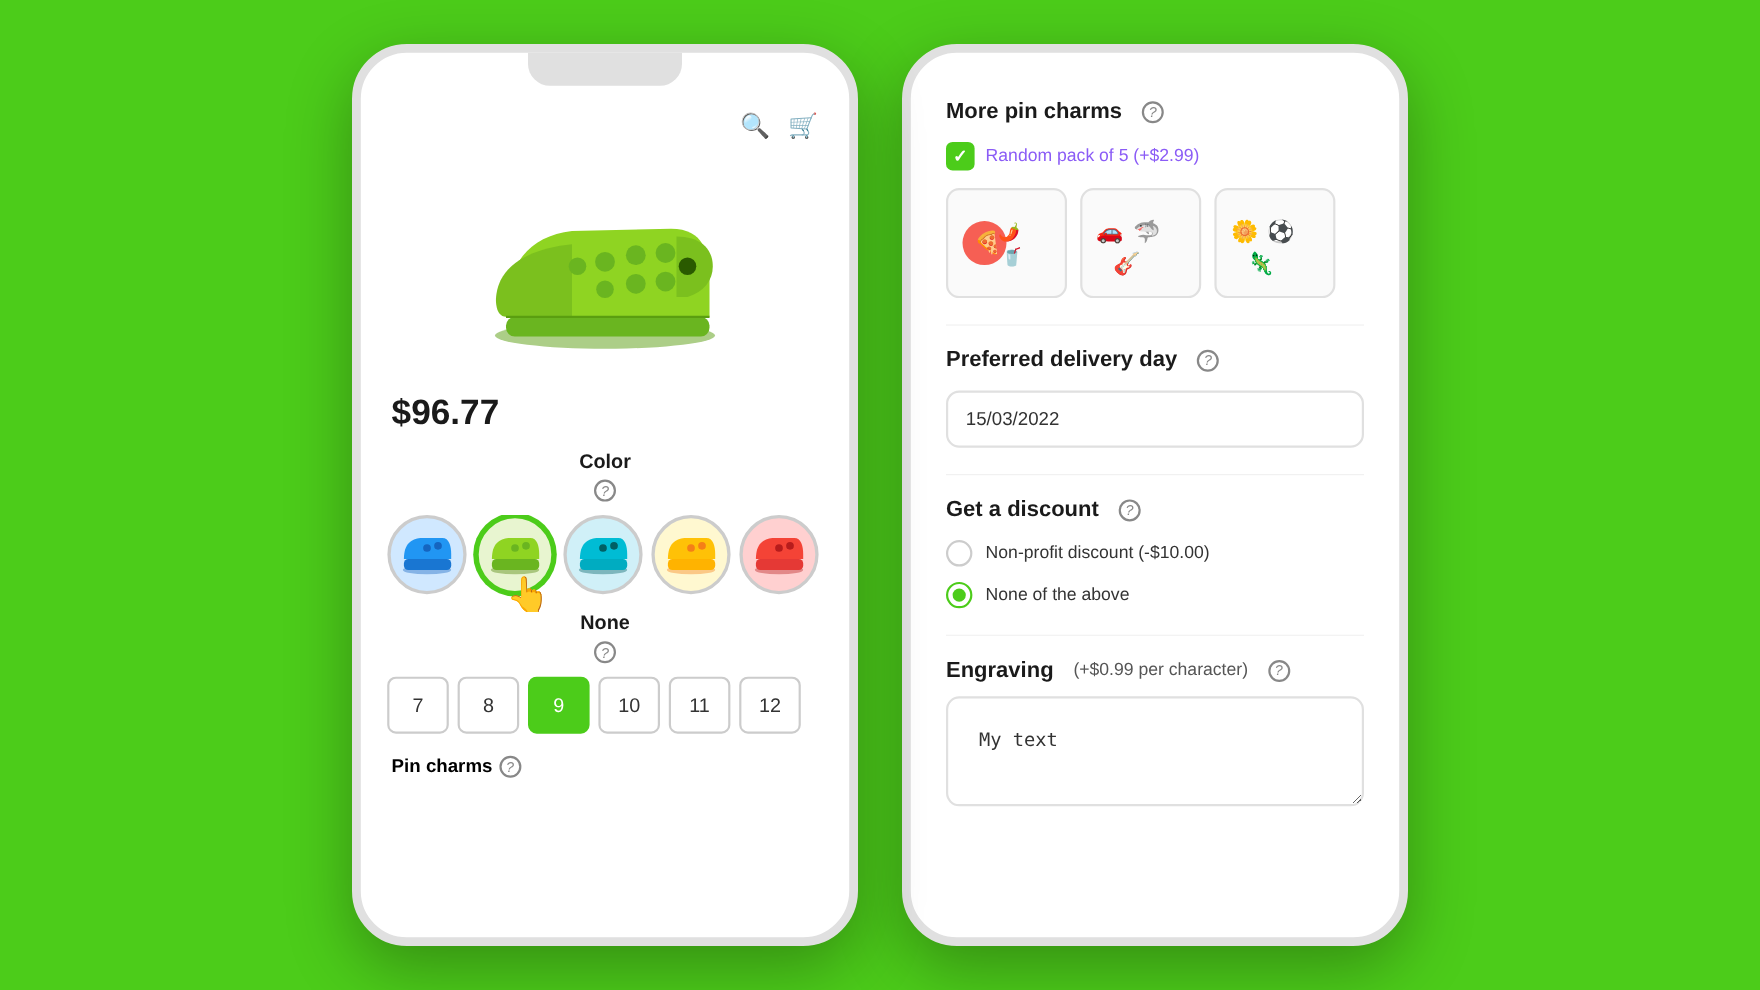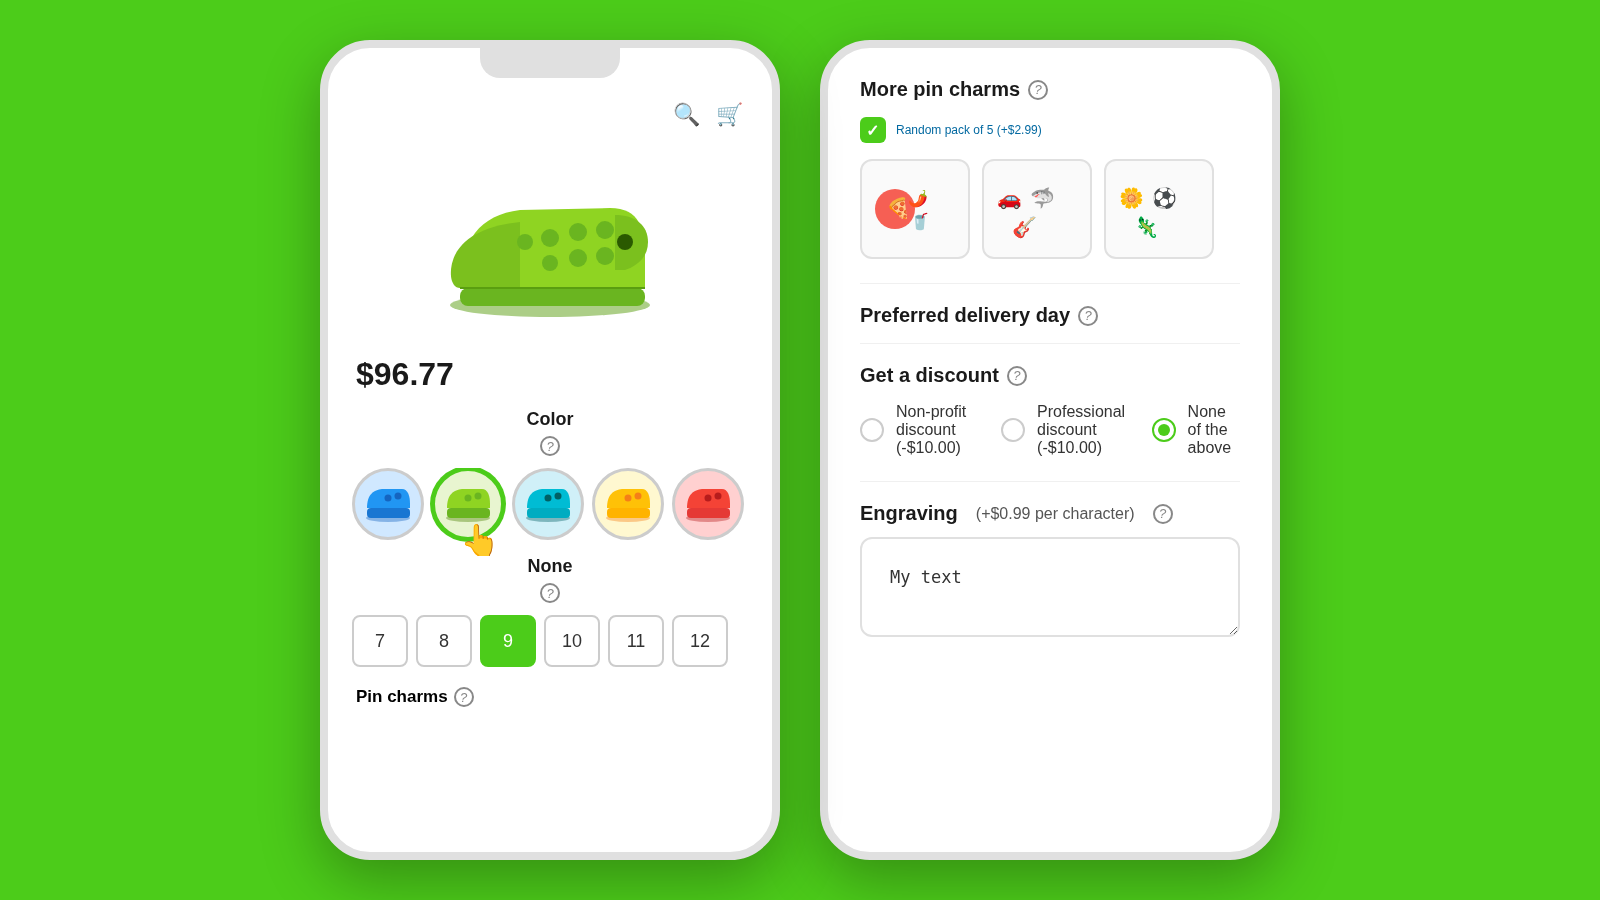--- a/index.html
+++ b/index.html
@@ -187,22 +187,23 @@
       height: 100%;
       overflow-y: auto;
     }
 
     .panel-section-title {
       font-size: 20px;
       font-weight: 700;
       color: #1a1a1a;
       display: flex;
       align-items: center;
-      gap: 8px;
+      gap: 18px;
       margin-bottom: 16px;
+      margin-top: 12px;
     }
 
     
     .checkbox-item {
       display: flex;
       align-items: center;
       gap: 10px;
       margin-bottom: 16px;
     }
 
@@ -219,22 +220,22 @@
     }
 
     .checkbox-green::after {
       content: '✓';
       color: white;
       font-size: 16px;
       font-weight: 700;
     }
 
     .checkbox-label {
-      font-size: 12px;
-      color: #0369a1;
+      font-size: 16px;
+      color: #8b5cf6;
     }
 
     
     .charm-cards {
       display: flex;
       gap: 12px;
       margin-bottom: 24px;
     }
 
     .charm-card {
@@ -266,21 +267,21 @@
       border-radius: 12px;
       color: #333;
       margin-bottom: 24px;
       outline: none;
       cursor: pointer;
     }
 
     
     .radio-group {
       display: flex;
-      flex-direction: row;
+      flex-direction: column;
       gap: 14px;
       margin-bottom: 24px;
     }
 
     .radio-item {
       display: flex;
       align-items: center;
       gap: 12px;
       cursor: pointer;
     }
@@ -540,39 +541,36 @@
       </div>
     </div>
 
     <div class="divider"></div>
 
     
     <div class="panel-section-title">
       <span>Preferred delivery day</span>
       <span class="help-icon">?</span>
     </div>
+    <input type="text" class="date-input" value="15/03/2022" style="">
 
     <div class="divider"></div>
 
     
     <div class="panel-section-title">
       <span>Get a discount</span>
       <span class="help-icon">?</span>
     </div>
 
     <div class="radio-group">
       <div class="radio-item">
         <div class="radio-circle"></div>
         <span class="radio-label">Non-profit discount (-$10.00)</span>
       </div>
       <div class="radio-item">
-        <div class="radio-circle"></div>
-        <span class="radio-label">Professional discount (-$10.00)</span>
-      </div>
-      <div class="radio-item">
         <div class="radio-circle selected"></div>
         <span class="radio-label">None of the above</span>
       </div>
     </div>
 
     <div class="divider"></div>
 
     
     <div class="engraving-title">
       <strong>Engraving</strong>

